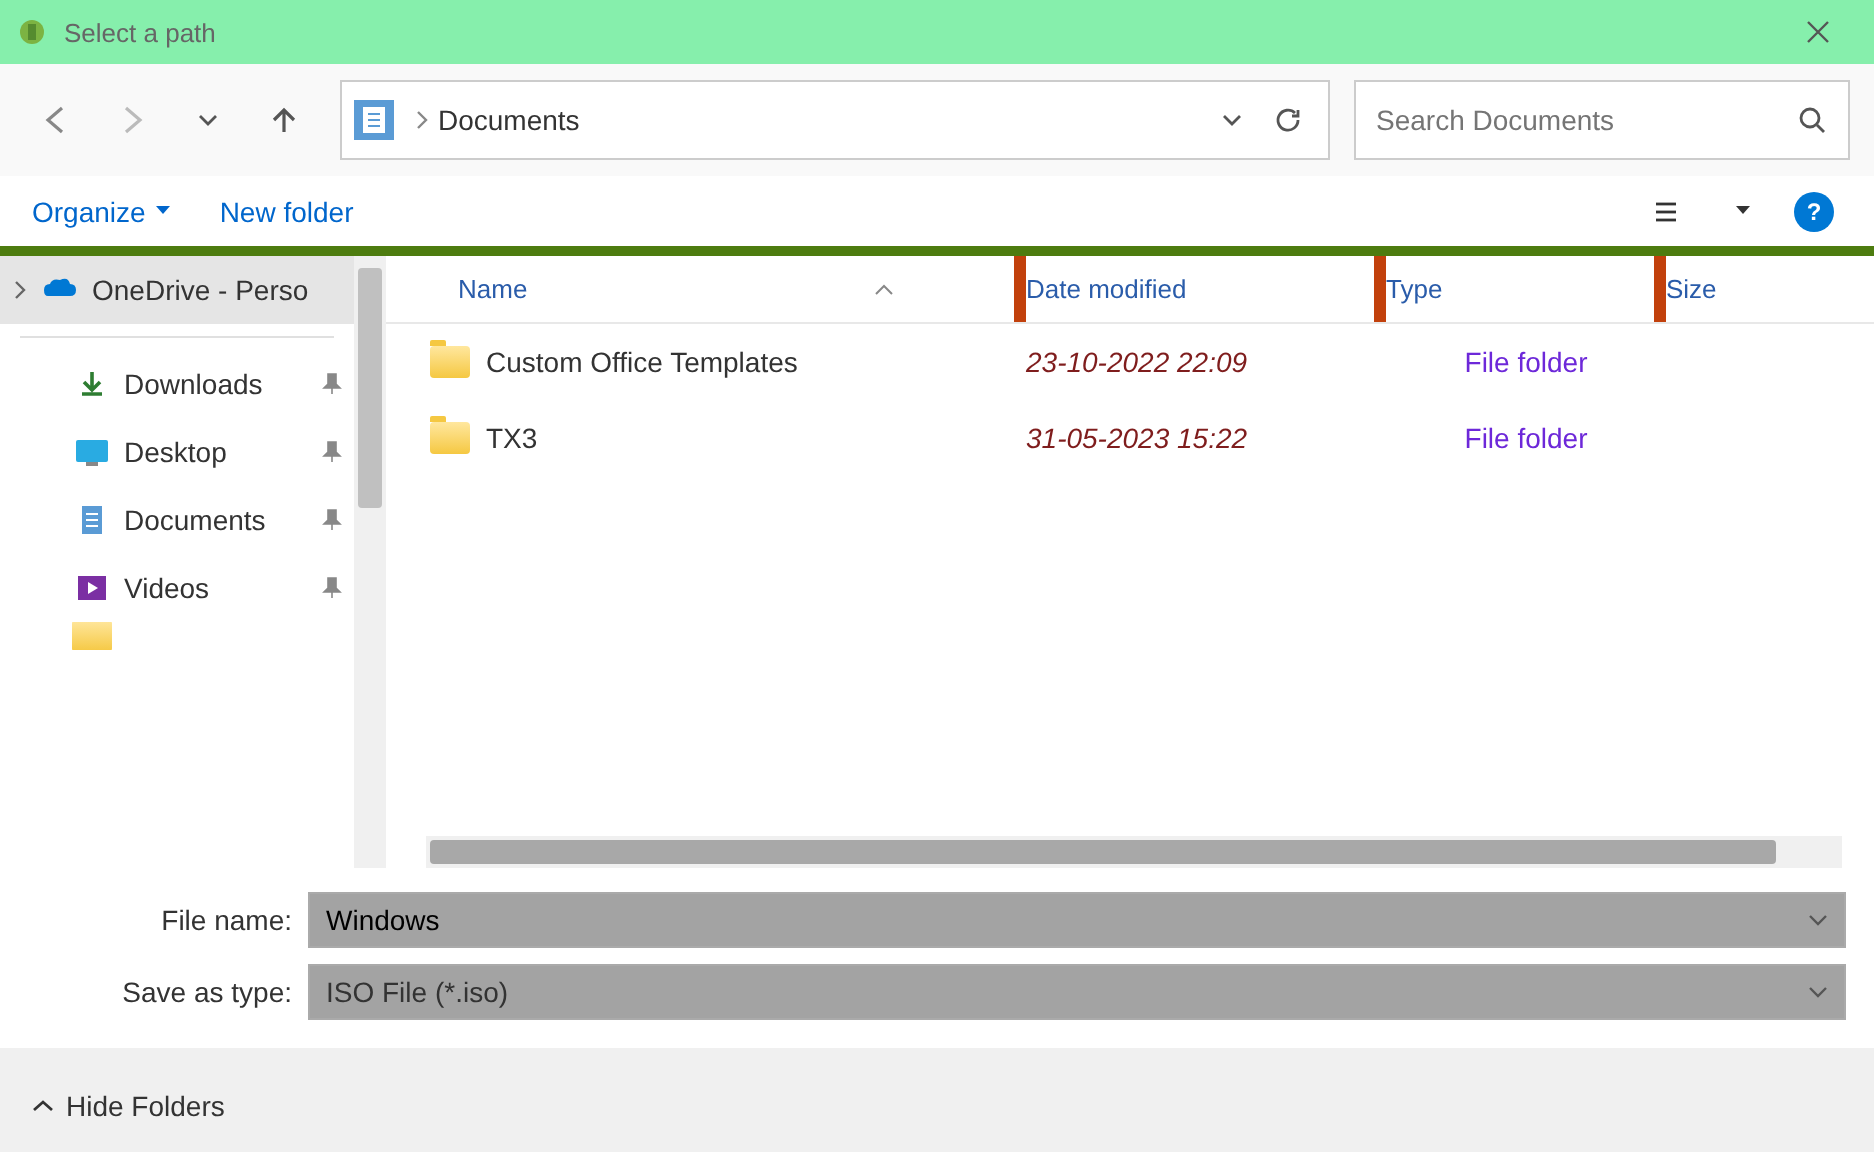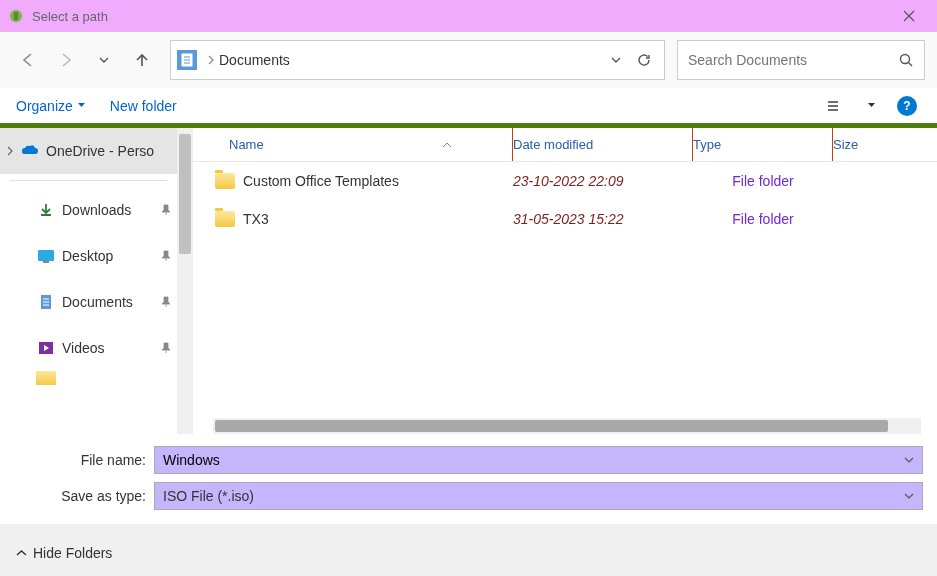--- a/index.html
+++ b/index.html
@@ -1,19 +1,19 @@
 <!DOCTYPE html>
 <html><head>
 <meta charset="utf-8">
 <style>
 * { box-sizing: border-box; margin: 0; padding: 0; font-family: "Segoe UI", Arial, sans-serif; }
 body { width: 937px; height: 576px; background: #fff; overflow: hidden; font-size: 14px; color: #333; }
 
 
-.titlebar { height: 32px; background: #f0abfc; display: flex; align-items: center; padding: 12px 8px; }
+.titlebar { height: 32px; background: #86efac; display: flex; align-items: center; padding: 12px 8px; }
 .titlebar .app-icon { width: 16px; height: 16px; margin-right: 8px; }
 .titlebar .title { color: #666; font-size: 13px; flex: 1; }
 .titlebar .close { width: 40px; height: 28px; display: flex; align-items: center; justify-content: center; cursor: pointer; }
 
 
 .navrow { height: 56px; background: #f9f9f9; display: flex; align-items: center; padding: 0 12px; gap: 6px; }
 .navbtn { width: 32px; height: 32px; display: flex; align-items: center; justify-content: center; color: #555; cursor: pointer; }
 .navbtn.disabled { color: #bbb; }
 .addrbar { flex: 1; height: 40px; border: 1px solid #ccc; background: #fff; display: flex; align-items: center; padding: 0 6px; margin: 0 6px; }
 .addrbar .doc-icon { width: 20px; height: 20px; background: #5a9bd5; margin-right: 6px; display: flex; align-items: center; justify-content: center; }
@@ -28,58 +28,58 @@
 
 .toolbar { height: 40px; background: #fff; border-bottom: 5px solid #4d7c0f; display: flex; align-items: center; padding: 0 16px; }
 .toolbar .tbtn { color: #0066cc; font-size: 14px; cursor: pointer; display: flex; align-items: center; gap: 4px; margin-right: 24px; }
 .toolbar .spacer { flex: 1; }
 .toolbar .ricon { width: 28px; height: 28px; display: flex; align-items: center; justify-content: center; cursor: pointer; margin-left: 8px; }
 .helpicon { width: 20px; height: 20px; border-radius: 50%; background: #0078d4; color: #fff; display: flex; align-items: center; justify-content: center; font-size: 12px; font-weight: bold; }
 
 
 .main { display: flex; height: 306px; }
 .sidebar { width: 177px; background: #fff; overflow: hidden; position: relative; }
-.tree-item { display: flex; align-items: center; height: 46px; padding: 0 6px; cursor: pointer; }
+.tree-item { display: flex; align-items: center; height: 34px; padding: 0 6px; cursor: pointer; }
 .tree-item.sel { background: #e5e5e5; }
 .tree-item .chev { width: 14px; font-size: 11px; color: #666; }
 .tree-item .ticon { width: 20px; height: 20px; margin-right: 6px; display: flex; align-items: center; justify-content: center; }
 .tree-item .tlabel { white-space: nowrap; overflow: hidden; text-overflow: clip; flex: 1; }
 .tree-item .pin { color: #888; font-size: 12px; }
 .tree-divider { height: 1px; background: #e0e0e0; margin: 6px 10px; }
 .quick-list { padding-left: 24px; }
 .quick-list .tree-item { padding-left: 12px; }
 
 .vscroll { width: 16px; background: #f0f0f0; position: relative; }
 .vscroll .thumb { position: absolute; left: 2px; width: 12px; background: #c0c0c0; border-radius: 2px; }
 
 .filepane { flex: 1; background: #fff; display: flex; flex-direction: column; position: relative; }
 .colheaders { height: 34px; display: flex; align-items: center; border-bottom: 1px solid #e8e8e8; color: #2a5caa; font-size: 13px; }
 .col-name { width: 320px; padding-left: 36px; display: flex; align-items: center; gap: 6px; }
 .col-date { width: 180px; }
 .col-type { width: 140px; }
 .col-size { flex: 1; }
-.colheaders > div { border-right: 1px solid #c2410c; height: 100%; display: flex; align-items: center; }
+.colheaders > div { border-right: 6px solid #c2410c; height: 100%; display: flex; align-items: center; }
 .colheaders > div:last-child { border-right: none; }
 .sort-ind { color: #888; font-size: 9px; margin-left: auto; margin-right: 60px; }
 
 .filerow { height: 38px; display: flex; align-items: center; cursor: pointer; }
 .fr-name { width: 320px; padding-left: 22px; display: flex; align-items: center; gap: 8px; }
 .fr-date { width: 180px; color: #7f1d1d; font-style: italic; }
 .fr-type { width: 140px; color: #6d28d9; text-align: center; }
 .folder-icon { width: 20px; height: 16px; background: linear-gradient(#ffe79e, #f5c842); border-radius: 2px; position: relative; }
 .folder-icon::before { content: ""; position: absolute; top: -3px; left: 0; width: 8px; height: 3px; background: #f5c842; border-radius: 1px 1px 0 0; }
 
 .hscroll { height: 16px; background: #f0f0f0; position: absolute; bottom: 0; left: 20px; right: 16px; }
 .hscroll .hthumb { height: 12px; margin-top: 2px; margin-left: 2px; width: 95%; background: #a8a8a8; border-radius: 2px; }
 
 
 .formarea { padding: 12px 14px 6px 14px; background: #fff; }
 .formrow { display: flex; align-items: center; margin-bottom: 8px; }
 .formrow label { width: 140px; text-align: right; padding-right: 8px; color: #333; font-size: 14px; }
-.formrow .field { flex: 1; height: 28px; border: 1px solid #aaa; display: flex; align-items: center; padding: 0 8px; background: #c4b5fd; }
+.formrow .field { flex: 1; height: 28px; border: 1px solid #aaa; display: flex; align-items: center; padding: 0 8px; background: #a3a3a3; }
 .formrow .field input { border: none; outline: none; flex: 1; font-size: 14px; background: transparent; }
 .formrow .field .dd { color: #555; cursor: pointer; font-size: 11px; }
 
 
 .footer { height: 58px; background: #f0f0f0; display: flex; align-items: center; padding: 0 16px; }
 .hidefolders { display: flex; align-items: center; gap: 6px; cursor: pointer; color: #333; }
 .footer .spacer { flex: 1; }
 .footer button { width: 100px; height: 32px; background: #fff; border: 1px solid #bbb; cursor: pointer; font-size: 14px; margin-left: 12px; }
 
 

